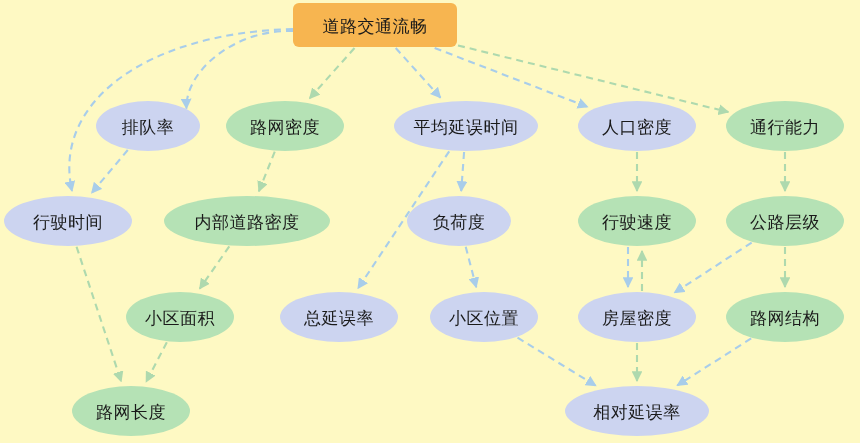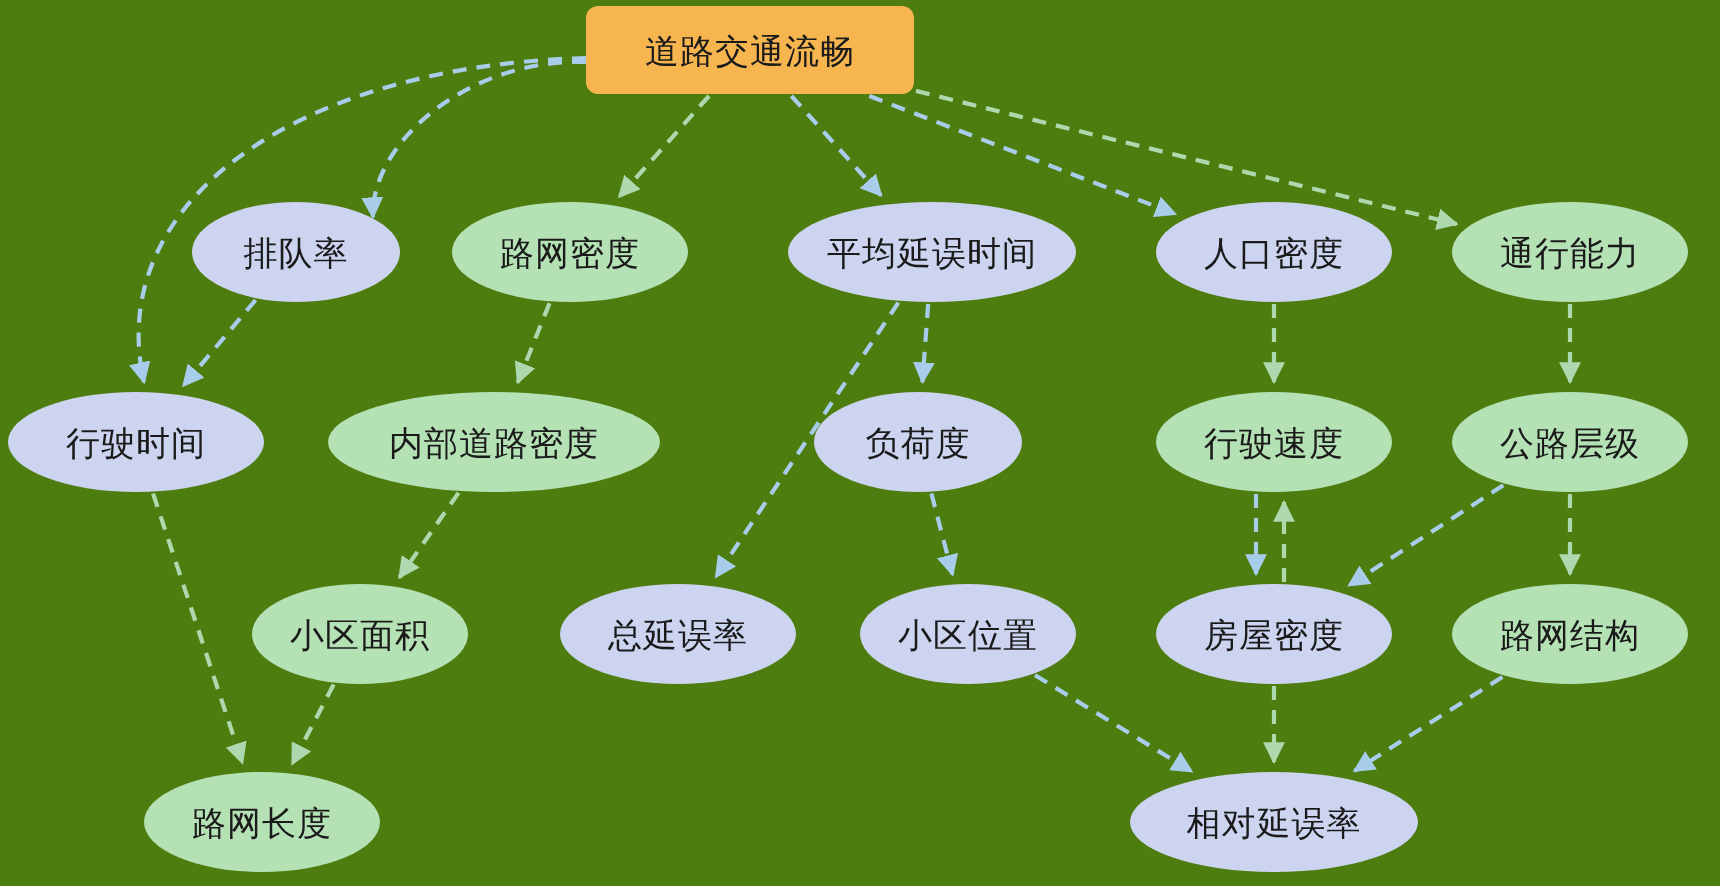--- a/index.html
+++ b/index.html
@@ -7,21 +7,21 @@
     padding: 0;
     background: #ffffff;
   }
   body {
     font-family: "Liberation Serif", "DejaVu Serif", serif;
   }
   #canvas-wrap {
     position: relative;
     width: 860px;
     height: 443px;
-    background: #4d7c0f;
+    background: #fef9c3;
     overflow: hidden;
   }
   svg#graph {
     display: block;
     width: 860px;
     height: 443px;
   }
   .node-shape {
     stroke: none;
   }

